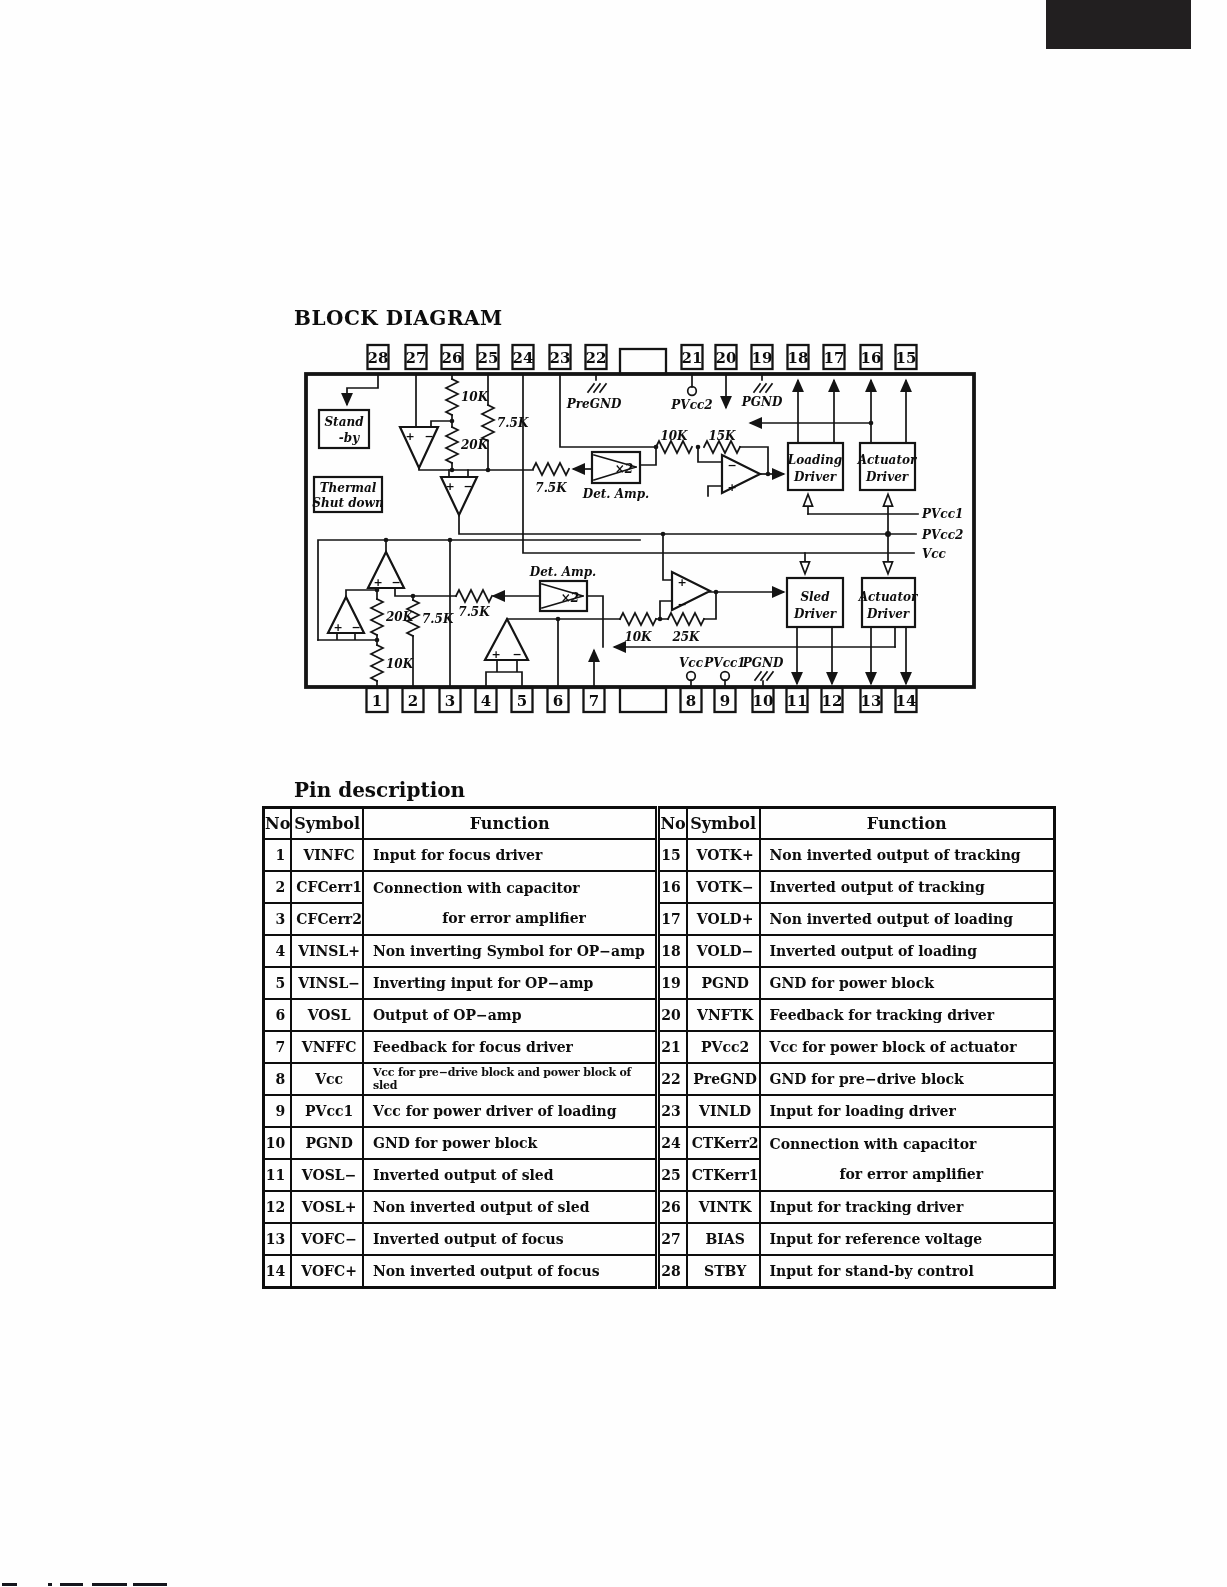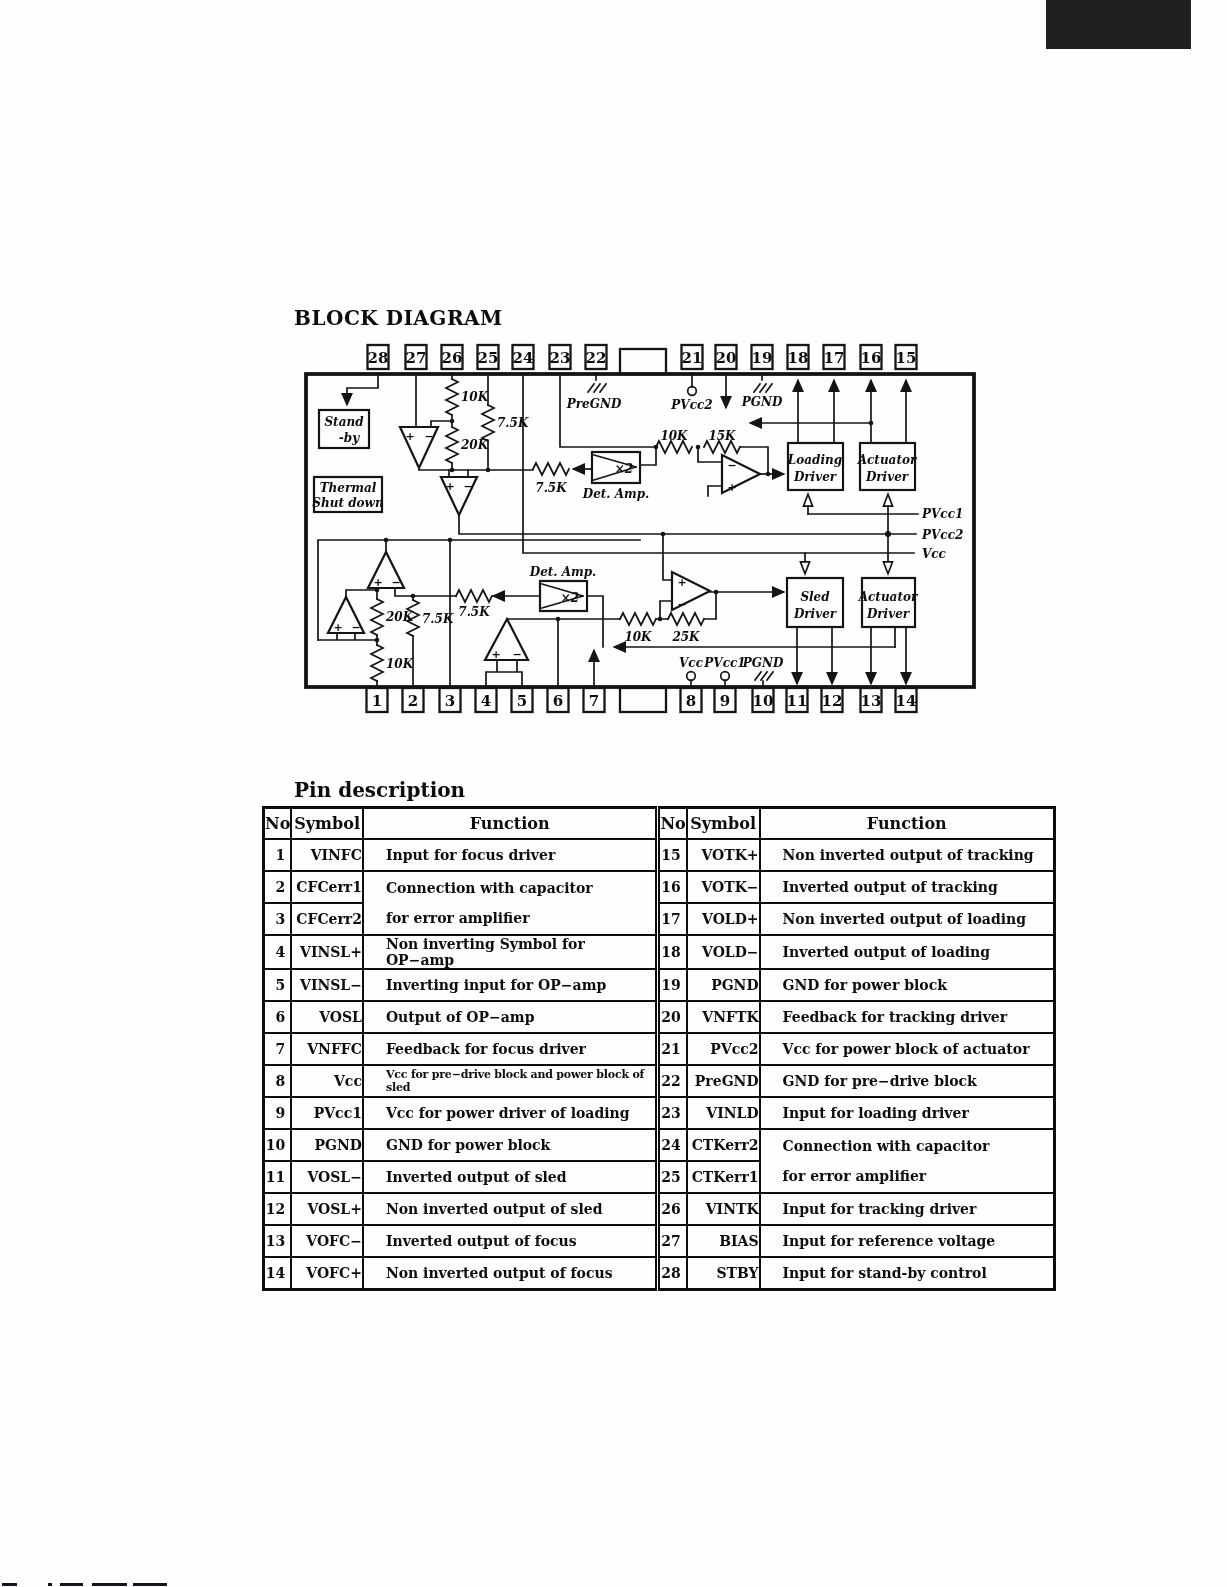--- a/index.html
+++ b/index.html
@@ -22,25 +22,25 @@
   .sgn  { font-family:"DejaVu Sans",sans-serif; font-weight:bold; font-size:11px; text-anchor:middle; }
 
   
   .pd-title { position:absolute; left:294px; top:778px; font-size:20px; font-weight:bold; }
   table.pd { position:absolute; left:262px; top:806px; border-collapse:collapse;
              border:3px solid #0d0d0d; table-layout:fixed; }
   .pd th, .pd td { border:2px solid #0d0d0d; font-weight:bold; font-size:14px;
                    font-family:"DejaVu Serif",serif; padding:0 0 0 0; height:30px; overflow:hidden; }
   .pd th { text-align:center; font-size:16px; height:29px; }
   .pd td.no  { text-align:right; padding-right:5px; }
-  .pd td.sym { text-align:right; padding-left:4px;margin-top:40px; }
-  .pd td.fn, .pd td.fn2 { text-align:left; padding-left:22px;margin-left:12px; }
+  .pd td.sym { text-align:center; padding-left:4px;margin-top:40px; }
+  .pd td.fn, .pd td.fn2 { text-align:left; padding-left:9px;margin-left:12px; }
   .pd .mid { border-left:5px double #0d0d0d; }
   .pd .tight { font-size:11px; letter-spacing:-0.2px; }
-  .pd .cont { text-align:left; padding-left:0; }
+  .pd .cont { text-align:center; padding-left:0; }
   .pd .mergetop { line-height:30px; }
 
   
   .fmark { position:absolute; height:3px; background:#15151c; top:1583px; }
 </style>
 </head>
 <body>
 
 <div class="page">
 

